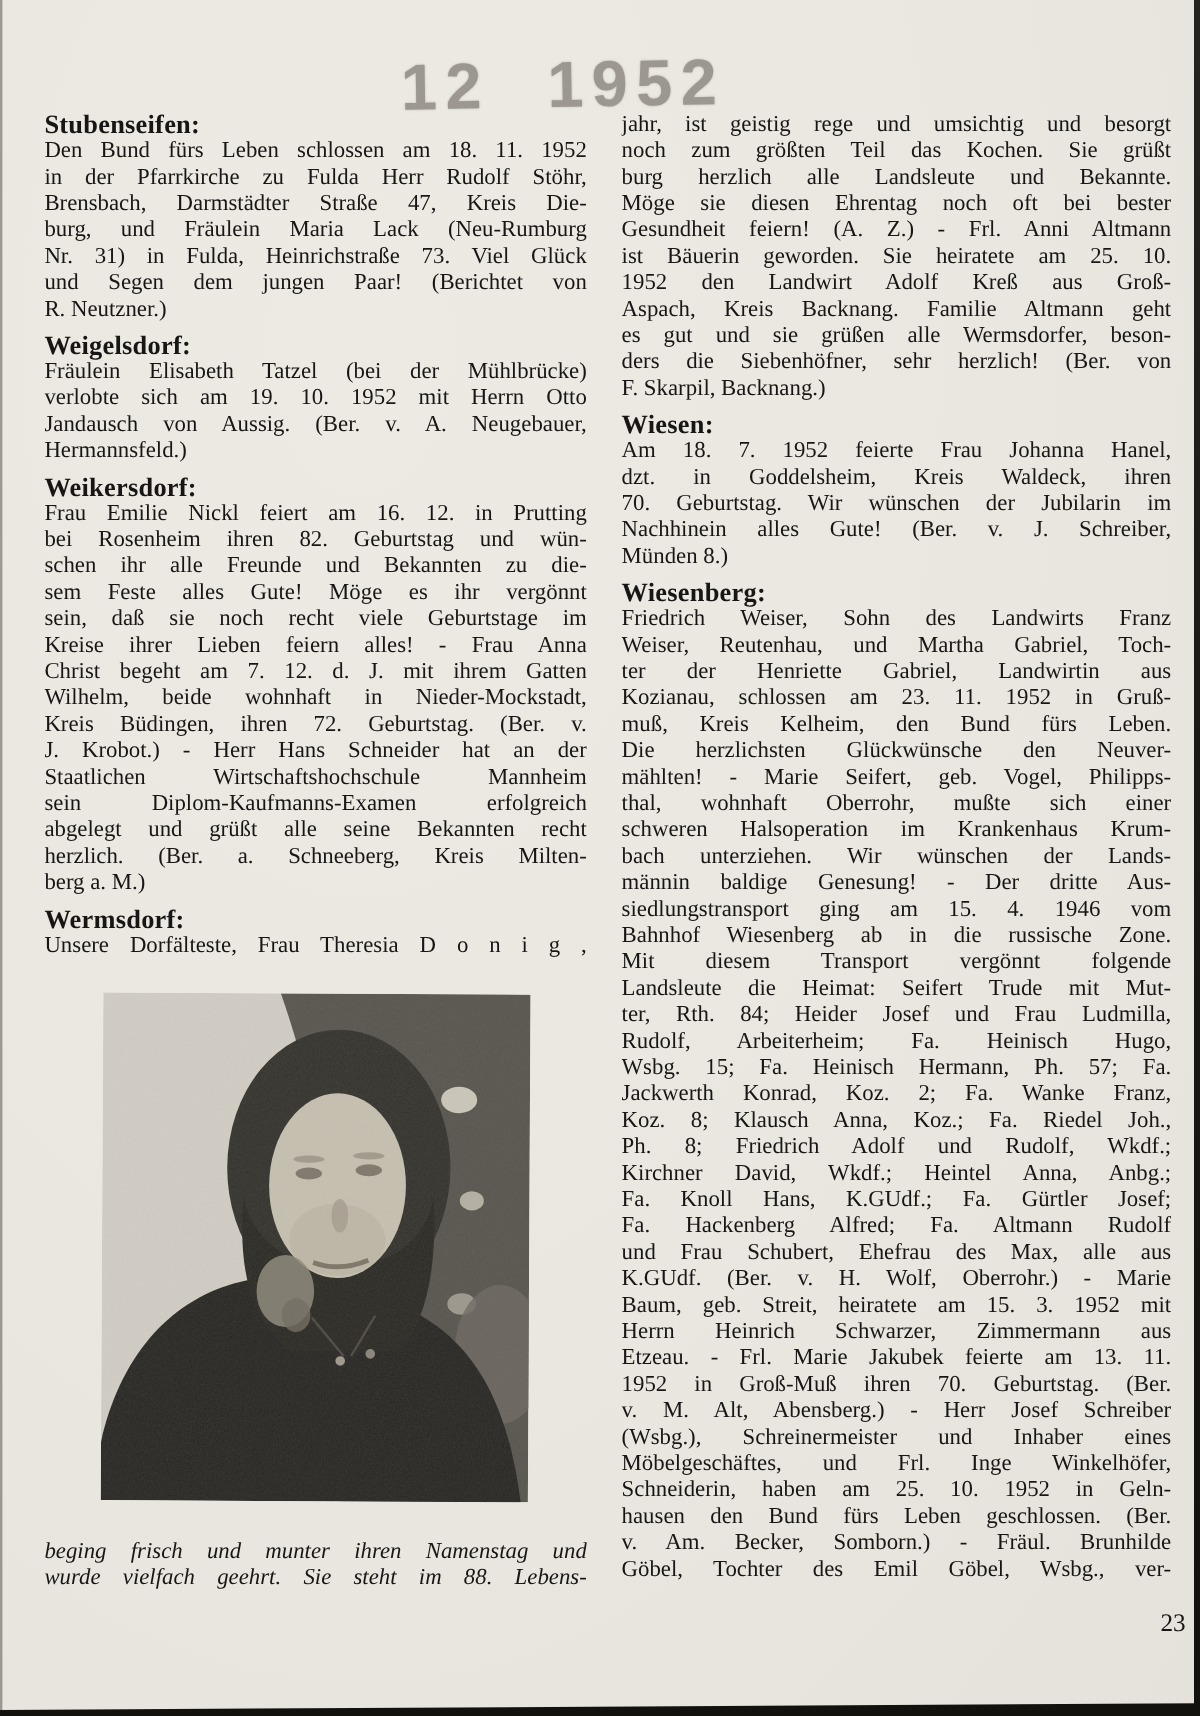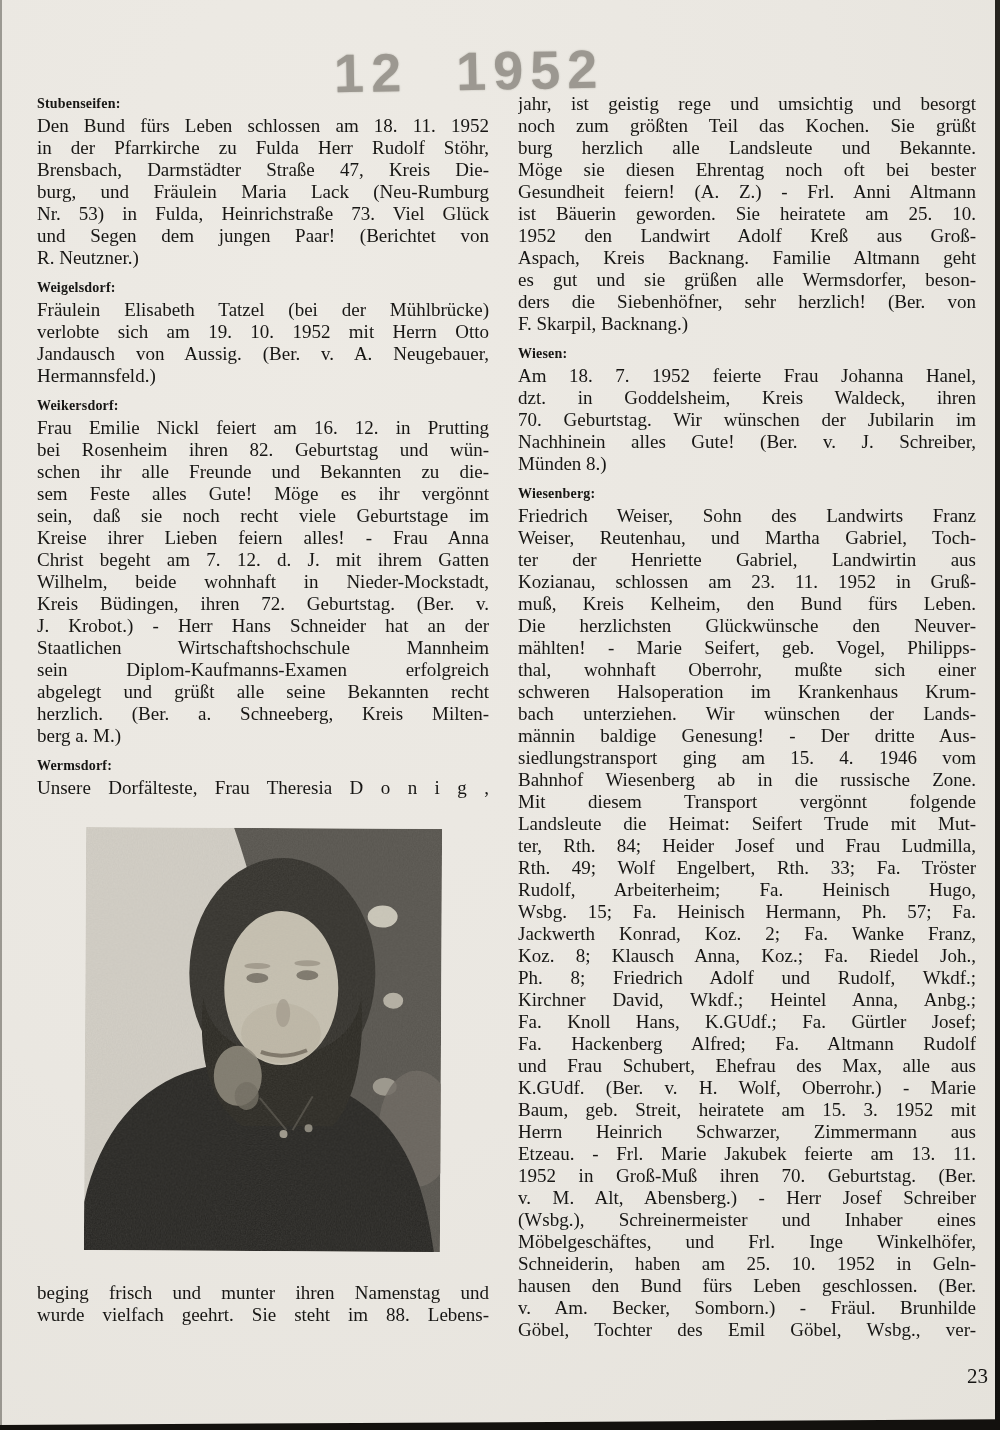--- a/index.html
+++ b/index.html
@@ -8,21 +8,21 @@
     background:#eae7e1;
     background-image: radial-gradient(ellipse at 30% 20%, #edeae4 0%, #eae7e1 55%, #e5e2db 100%);
     font-family:"Liberation Serif", serif;
     color:#171614;
     overflow:hidden;
   }
   .column { position:absolute; }
   #col-left  { left:37px;  top:93px; width:452px; }
   #col-right { left:518px; top:93px; width:458px; }
   .heading {
-    font-size:14px; font-weight:bold; line-height:22px; margin-top:8px;
+    font-size:22px; font-weight:bold; line-height:22px; margin-top:8px;
     letter-spacing:0.2px;
   }
   .section:first-child .heading { margin-top:0; }
   .line {
     font-size:19px; line-height:22px; height:22px;
     text-align:justify; text-align-last:justify;
     overflow:hidden; white-space:normal;
   }
   .line.ragged { text-align:left; text-align-last:left; }
   .stamp {
@@ -31,24 +31,24 @@
     font-size:54px; color:#8f8b83; opacity:0.85;
     letter-spacing:7px; display:flex; gap:48px;
     transform:rotate(-1deg);
     text-shadow:0 0 2px rgba(125,120,112,0.55);
   }
   .photo-frame {
     position:absolute; left:85px; top:828px; width:356px; height:423px;
     transform:rotate(0.3deg);
   }
   .photo-frame svg { display:block; }
-  #caption { left:37px; top:1282px; width:452px; }
+  #caption { left:37px; top:1282px; width:452px;font-style:italic; }
   .page-number {
     position:absolute; left:948px; top:1340px; width:40px;
-    font-size:21px; text-align:right;margin-top:24px;
+    font-size:21px; text-align:right;
   }
   .edge-right {
     position:absolute; right:0; top:0; width:5px; height:1430px;
     background:linear-gradient(to bottom,#26241f 0%,#1a1916 45%,#12110f 100%);
   }
   .edge-left {
     position:absolute; left:0; top:0; width:2px; height:1430px;
     background:#5a5751; opacity:0.55;
   }
   .bottom-bar {
@@ -67,21 +67,21 @@
     <span>1952</span>
   </div>
 
   <div id="col-left" class="column">
       <div class="section">
         <div class="heading">Stubenseifen:</div>
         <div class="line">Den Bund fürs Leben schlossen am 18. 11. 1952</div>
         <div class="line">in der Pfarrkirche zu Fulda Herr Rudolf Stöhr,</div>
         <div class="line">Brensbach, Darmstädter Straße 47, Kreis Die-</div>
         <div class="line">burg, und Fräulein Maria Lack (Neu-Rumburg</div>
-        <div class="line">Nr. 53) in Fulda, Heinrichstraße 73. Viel Glück</div>
+        <div class="line">Nr. 31) in Fulda, Heinrichstraße 73. Viel Glück</div>
         <div class="line">und Segen dem jungen Paar! (Berichtet von</div>
         <div class="line ragged">R. Neutzner.)</div>
       </div>
       <div class="section">
         <div class="heading">Weigelsdorf:</div>
         <div class="line">Fräulein Elisabeth Tatzel (bei der Mühlbrücke)</div>
         <div class="line">verlobte sich am 19. 10. 1952 mit Herrn Otto</div>
         <div class="line">Jandausch von Aussig. (Ber. v. A. Neugebauer,</div>
         <div class="line ragged">Hermannsfeld.)</div>
       </div>
@@ -141,21 +141,20 @@
         <div class="line">mählten! - Marie Seifert, geb. Vogel, Philipps-</div>
         <div class="line">thal, wohnhaft Oberrohr, mußte sich einer</div>
         <div class="line">schweren Halsoperation im Krankenhaus Krum-</div>
         <div class="line">bach unterziehen. Wir wünschen der Lands-</div>
         <div class="line">männin baldige Genesung! - Der dritte Aus-</div>
         <div class="line">siedlungstransport ging am 15. 4. 1946 vom</div>
         <div class="line">Bahnhof Wiesenberg ab in die russische Zone.</div>
         <div class="line">Mit diesem Transport vergönnt folgende</div>
         <div class="line">Landsleute die Heimat: Seifert Trude mit Mut-</div>
         <div class="line">ter, Rth. 84; Heider Josef und Frau Ludmilla,</div>
-        <div class="line">Rth. 49; Wolf Engelbert, Rth. 33; Fa. Tröster</div>
         <div class="line">Rudolf, Arbeiterheim; Fa. Heinisch Hugo,</div>
         <div class="line">Wsbg. 15; Fa. Heinisch Hermann, Ph. 57; Fa.</div>
         <div class="line">Jackwerth Konrad, Koz. 2; Fa. Wanke Franz,</div>
         <div class="line">Koz. 8; Klausch Anna, Koz.; Fa. Riedel Joh.,</div>
         <div class="line">Ph. 8; Friedrich Adolf und Rudolf, Wkdf.;</div>
         <div class="line">Kirchner David, Wkdf.; Heintel Anna, Anbg.;</div>
         <div class="line">Fa. Knoll Hans, K.GUdf.; Fa. Gürtler Josef;</div>
         <div class="line">Fa. Hackenberg Alfred; Fa. Altmann Rudolf</div>
         <div class="line">und Frau Schubert, Ehefrau des Max, alle aus</div>
         <div class="line">K.GUdf. (Ber. v. H. Wolf, Oberrohr.) - Marie</div>

